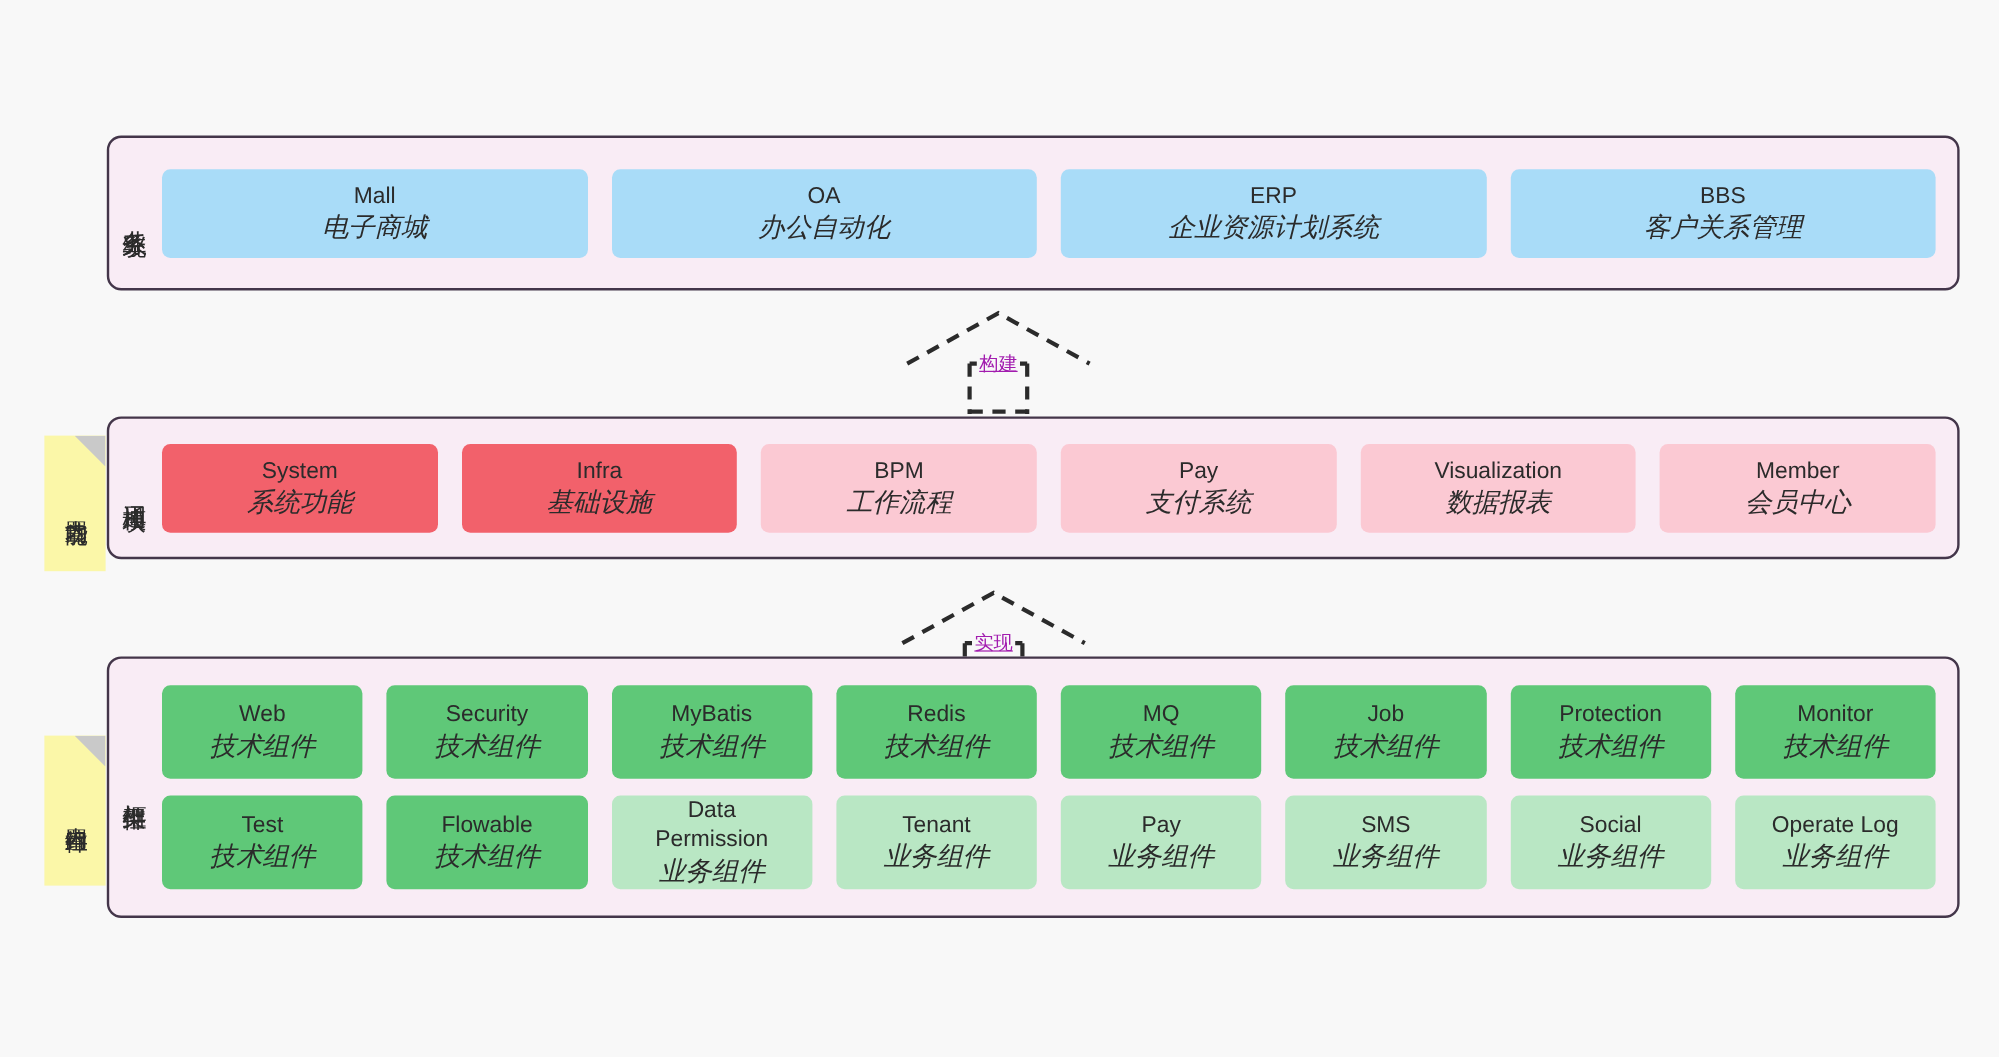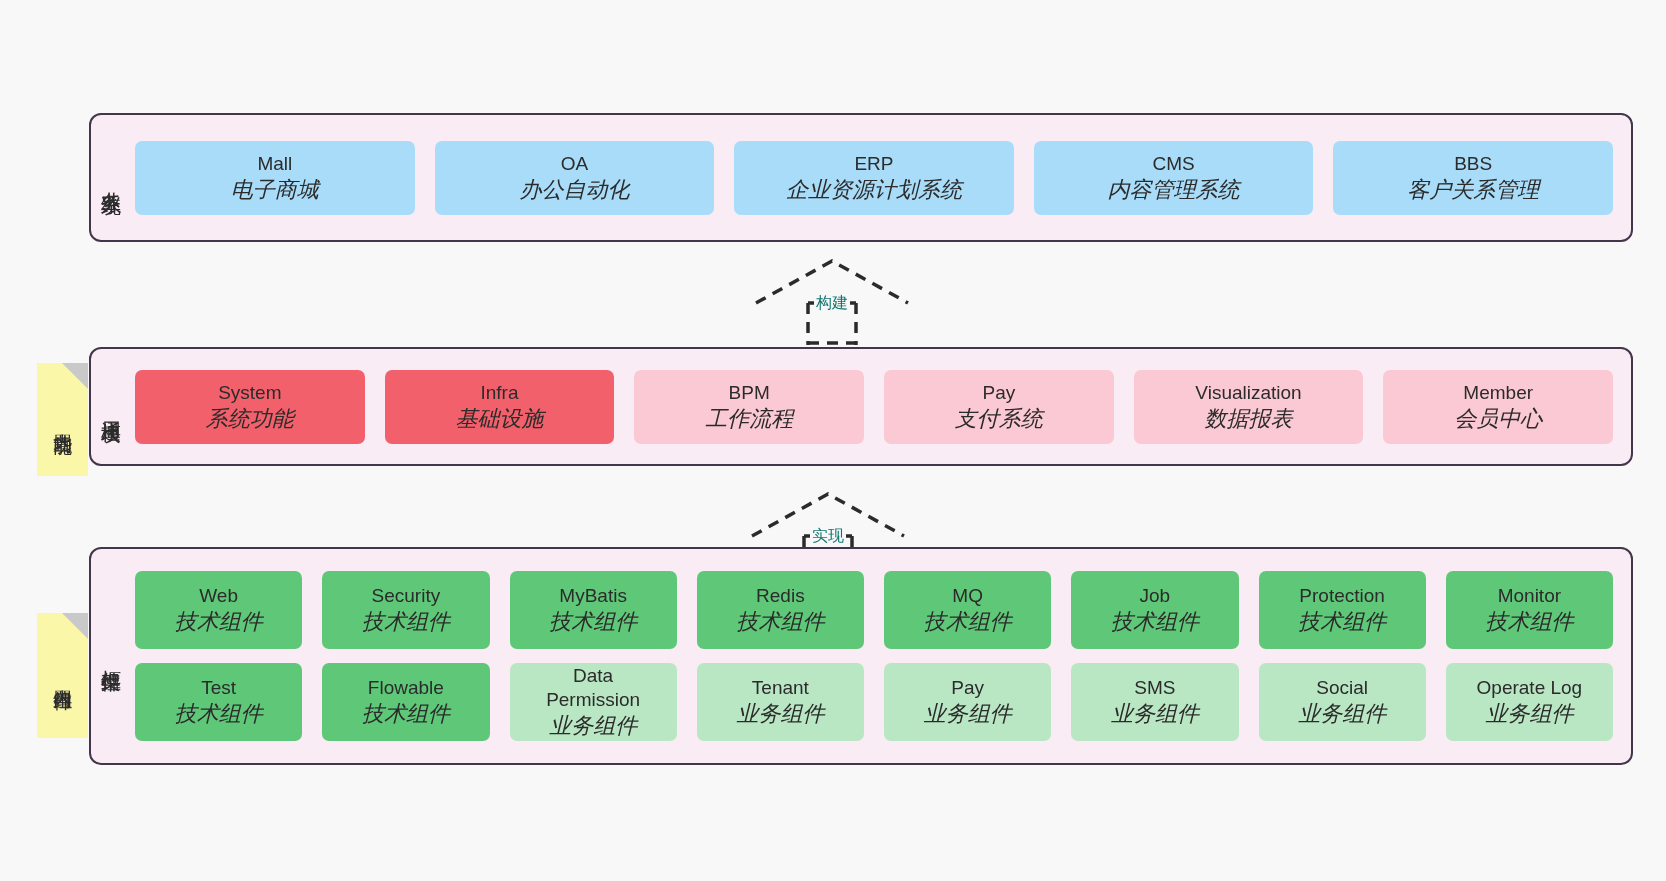--- a/index.html
+++ b/index.html
@@ -108,25 +108,26 @@
   #note-frame {left:37px;top:613px;width:51px;height:125px;}
 
   
   .arrow{position:absolute;}
   #arrow-build{left:752px;top:257px;width:160px;height:88px;}
   #arrow-impl {left:748px;top:490px;width:160px;height:88px;}
   .arrow svg{display:block;}
   .arrow .alabel{
     position:absolute;
     font-size:16px;
-    color:#0f766e;
+    color:#a21caf;
     background:#f8f8f8;
     padding:0 2px;
     white-space:nowrap;
     user-select:none;
+    text-decoration:underline;
   }
   #arrow-build .alabel{left:62px;top:36px;}
   #arrow-impl  .alabel{left:62px;top:36px;}
 </style>
 </head>
 <body>
 
 <div class="stage">
 
   <div class="panel" id="panel-business">
@@ -137,24 +138,20 @@
           <span class="t1">Mall</span>
           <span class="t2">电子商城</span>
         </div>
         <div class="card c-blue h-tall">
           <span class="t1">OA</span>
           <span class="t2">办公自动化</span>
         </div>
         <div class="card c-blue h-tall">
           <span class="t1">ERP</span>
           <span class="t2">企业资源计划系统</span>
-        </div>
-        <div class="card c-blue h-tall">
-          <span class="t1">CMS</span>
-          <span class="t2">内容管理系统</span>
         </div>
         <div class="card c-blue h-tall">
           <span class="t1">BBS</span>
           <span class="t2">客户关系管理</span>
         </div>
       </div>
     </div>
   </div>
 
   <div class="arrow" id="arrow-build">

